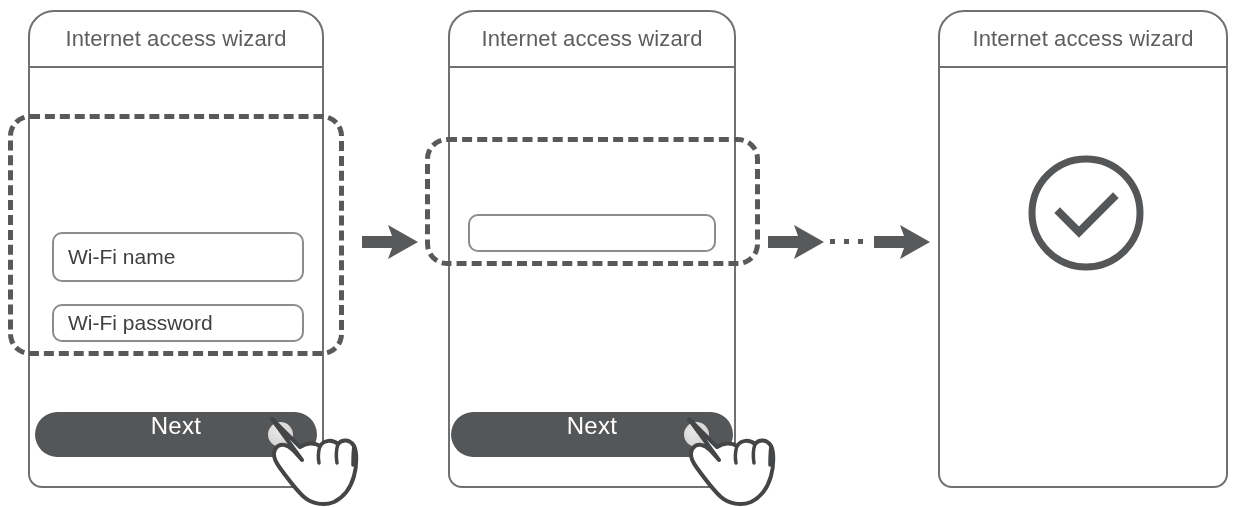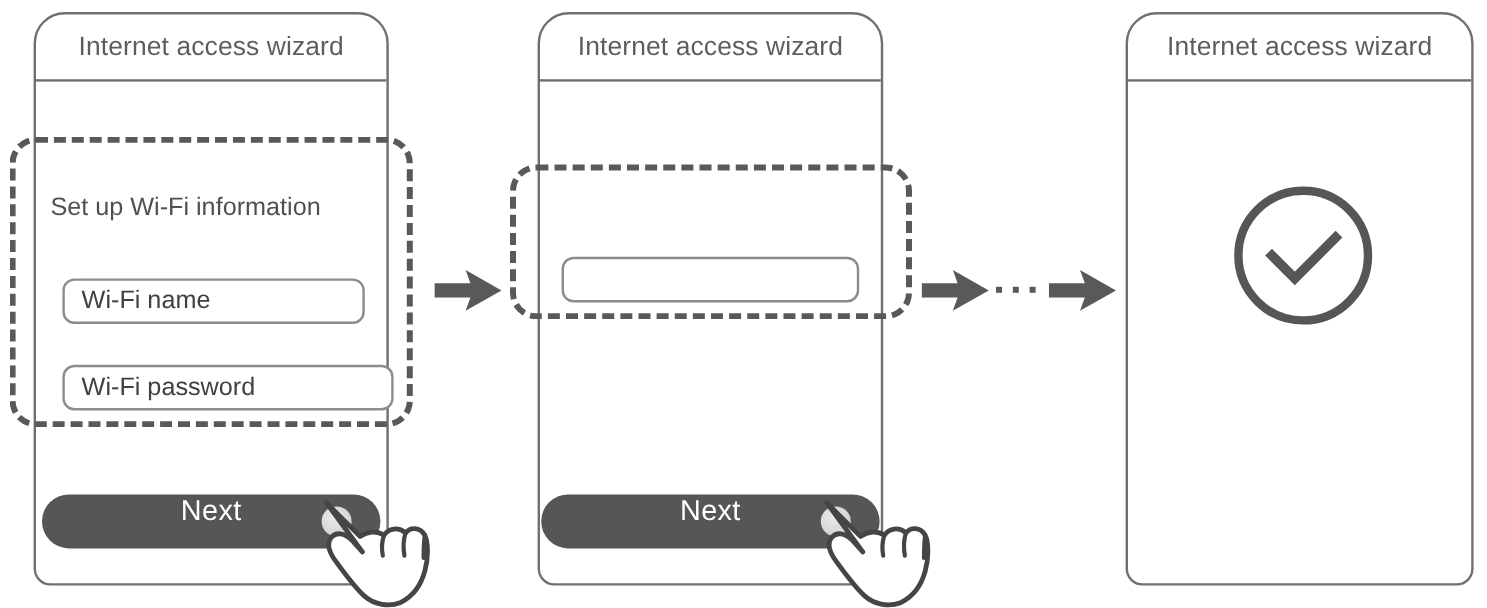--- a/index.html
+++ b/index.html
@@ -132,27 +132,26 @@
 </style>
 </head>
 <body>
 
 <div id="canvas">
 
   <div class="panel" style="left:28px; top:10px; width:296px; height:478px;">
     <div class="panel-title">Internet access wizard</div>
     <div class="panel-body">
 
-      <div class="section-label" style="left:12px; top:93px;">Set up Wi-Fi information</div>
-
-      <div class="field" style="left:22px; top:164px; width:252px; height:38px;">
+
+      <div class="field" style="left:22px; top:164px; width:252px; height:50px;">
         <span class="field-text">Wi-Fi name</span>
       </div>
 
-      <div class="field" style="left:22px; top:236px; width:276px; height:38px;">
+      <div class="field" style="left:22px; top:236px; width:252px; height:38px;">
         <span class="field-text">Wi-Fi password</span>
       </div>
 
       <div class="next-btn" style="left:5px; top:344px; width:282px; height:45px;">
         <span class="next-label">Next</span>
         <span class="tap-dot" style="left:233px; top:10px; width:25px; height:25px;"></span>
       </div>
     </div>
   </div>
 

